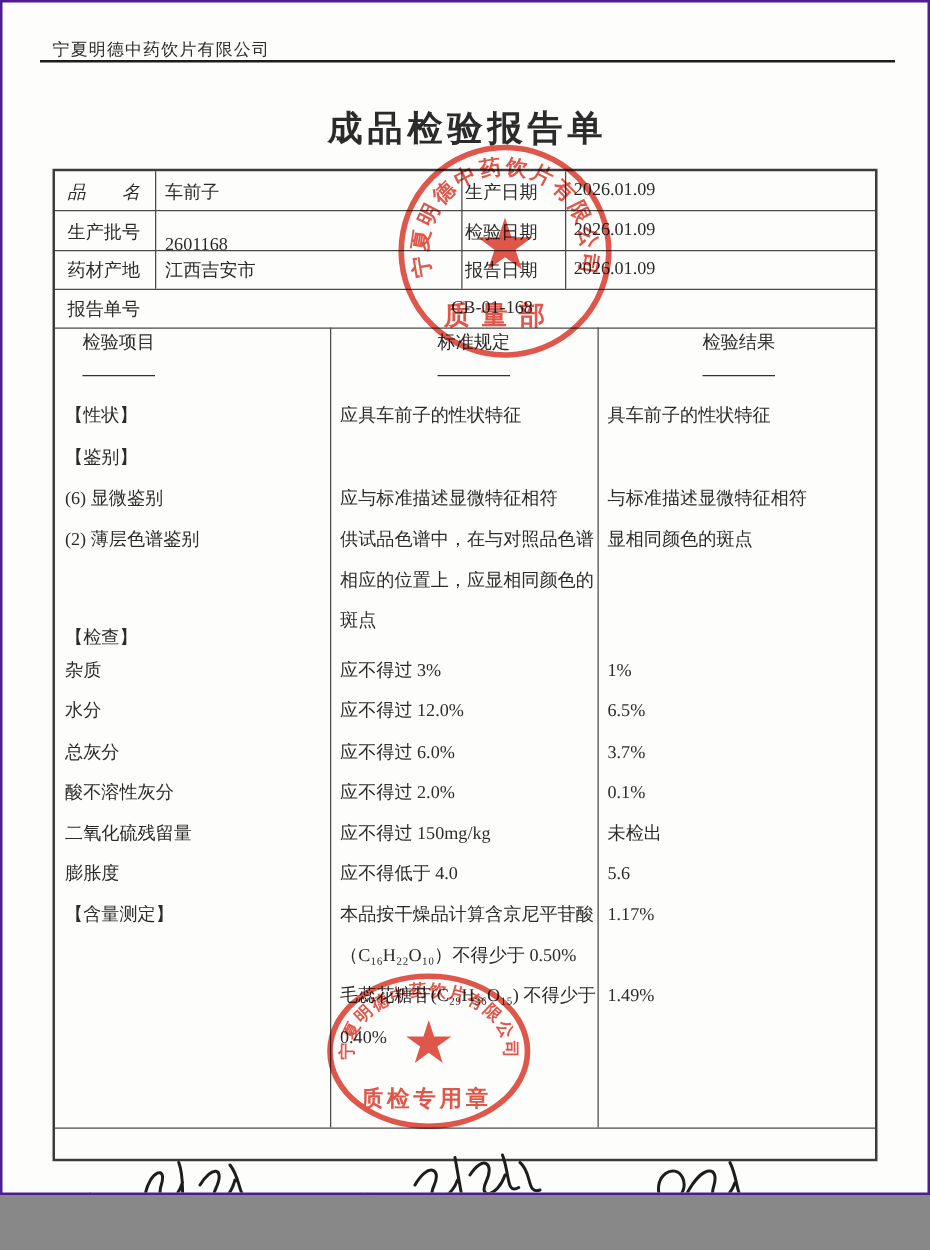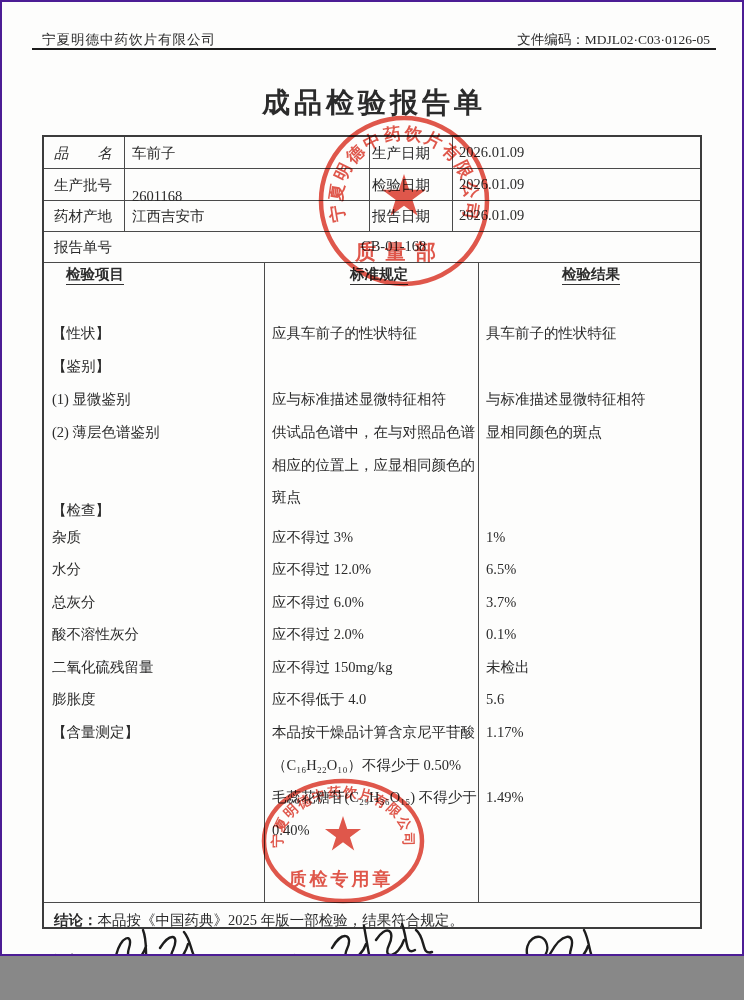--- a/index.html
+++ b/index.html
@@ -15,35 +15,34 @@
   .tbl{left:40px;top:133px;width:660px;height:794px;border:2px solid #3c3c3c;box-sizing:border-box;}
   .hline{position:absolute;left:0;width:100%;height:1px;background:#4a4a4a;}
   .vline{position:absolute;width:1px;background:#4a4a4a;}
   .cell{position:absolute;font-size:14.5px;white-space:nowrap;}
   
   .trow{position:absolute;left:0;width:100%;line-height:32.5px;font-size:14.5px;}
   .c-item{position:absolute;left:8px;width:206px;}
   .c-std{position:absolute;left:228px;width:214px;white-space:normal;}
   .c-res{position:absolute;left:442px;width:210px;}
   .colhead{font-size:14.5px;}
-  .colhead span{border-bottom:1px solid #333;padding-bottom:2px;font-weight:bold;}
+  .colhead span{border-bottom:1px solid #333;padding-bottom:18px;}
   .c-std.center,.c-res.center{text-align:center;}
   .concl{position:absolute;left:10px;top:772px;width:640px;font-size:14.5px;line-height:22px;}
   .concl b{font-weight:bold;}
   .sig-label{font-size:15px;}
   .stamp-layer{left:0;top:0;width:744px;height:1000px;pointer-events:none;mix-blend-mode:multiply;opacity:.85;}
   .sig-layer{left:0;top:0;width:744px;height:1000px;pointer-events:none;}
 </style>
 </head>
 <body>
 
 <div class="page">
 
   <div class="abs hdr-company">宁夏明德中药饮片有限公司</div>
-  <div class="abs hdr-code"><span>文件编码：</span><span>MDJL02·C03·0126-05</span></div>
   <div class="abs hdr-rule"></div>
 
   <div class="abs doc-title">成品检验报告单</div>
 
   <div class="abs tbl">
 
     <div class="hline" style="top:31px;"></div>
     <div class="hline" style="top:63px;"></div>
     <div class="hline" style="top:94px;"></div>
     <div class="hline" style="top:125px;"></div>
@@ -82,21 +81,21 @@
       <div class="c-item">【性状】</div>
       <div class="c-std">应具车前子的性状特征</div>
       <div class="c-res">具车前子的性状特征</div>
     </div>
     <div class="trow" style="top:213px;">
       <div class="c-item">【鉴别】</div>
       <div class="c-std"></div>
       <div class="c-res"></div>
     </div>
     <div class="trow" style="top:246px;">
-      <div class="c-item">(1) 显微鉴别</div>
+      <div class="c-item">(6) 显微鉴别</div>
       <div class="c-std">应与标准描述显微特征相符</div>
       <div class="c-res">与标准描述显微特征相符</div>
     </div>
     <div class="trow" style="top:279px;">
       <div class="c-item">(2) 薄层色谱鉴别</div>
       <div class="c-std">供试品色谱中，在与对照品色谱相应的位置上，应显相同颜色的斑点</div>
       <div class="c-res">显相同颜色的斑点</div>
     </div>
     <div class="trow" style="top:357px;">
       <div class="c-item">【检查】</div>
@@ -137,23 +136,20 @@
       <div class="c-item">【含量测定】</div>
       <div class="c-std">本品按干燥品计算含京尼平苷酸（C₁₆H₂₂O₁₀）不得少于 0.50%</div>
       <div class="c-res">1.17%</div>
     </div>
     <div class="trow" style="top:644px;">
       <div class="c-item"></div>
       <div class="c-std">毛蕊花糖苷(C₂₉H₃₆O₁₅) 不得少于 0.40%</div>
       <div class="c-res">1.49%</div>
     </div>
 
-    <div class="concl">
-      <b>结论：</b><span>本品按《中国药典》2025 年版一部检验，结果符合规定。</span>
-    </div>
   </div>
 
   <div class="abs sig-label" style="left:48px;top:950px;">负责人：</div>
   <div class="abs sig-label" style="left:268px;top:950px;">复核人：</div>
   <div class="abs sig-label" style="left:444px;top:950px;margin-top:28px;">检验人：</div>
 
   <svg class="abs sig-layer" viewBox="0 0 744 1000">
     <g stroke="#1d1d1d" stroke-width="2.4" fill="none" stroke-linecap="round" stroke-linejoin="round">
       <g transform="translate(108,922)">
         <path d="M6,32 C10,12 24,8 19,24 C14,40 30,42 36,22 M33,6 C40,24 30,46 46,36"></path>

